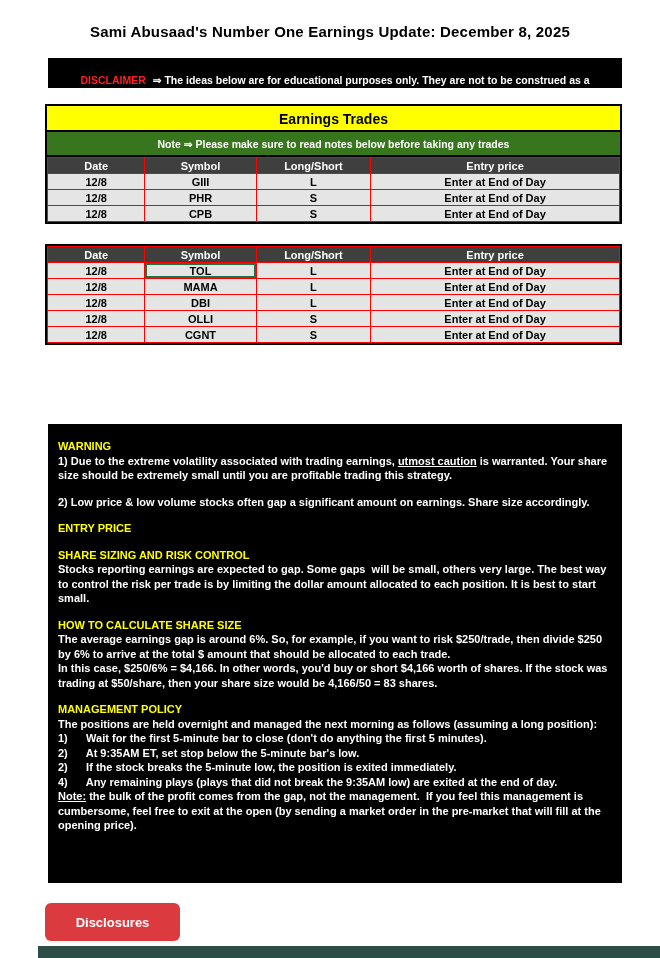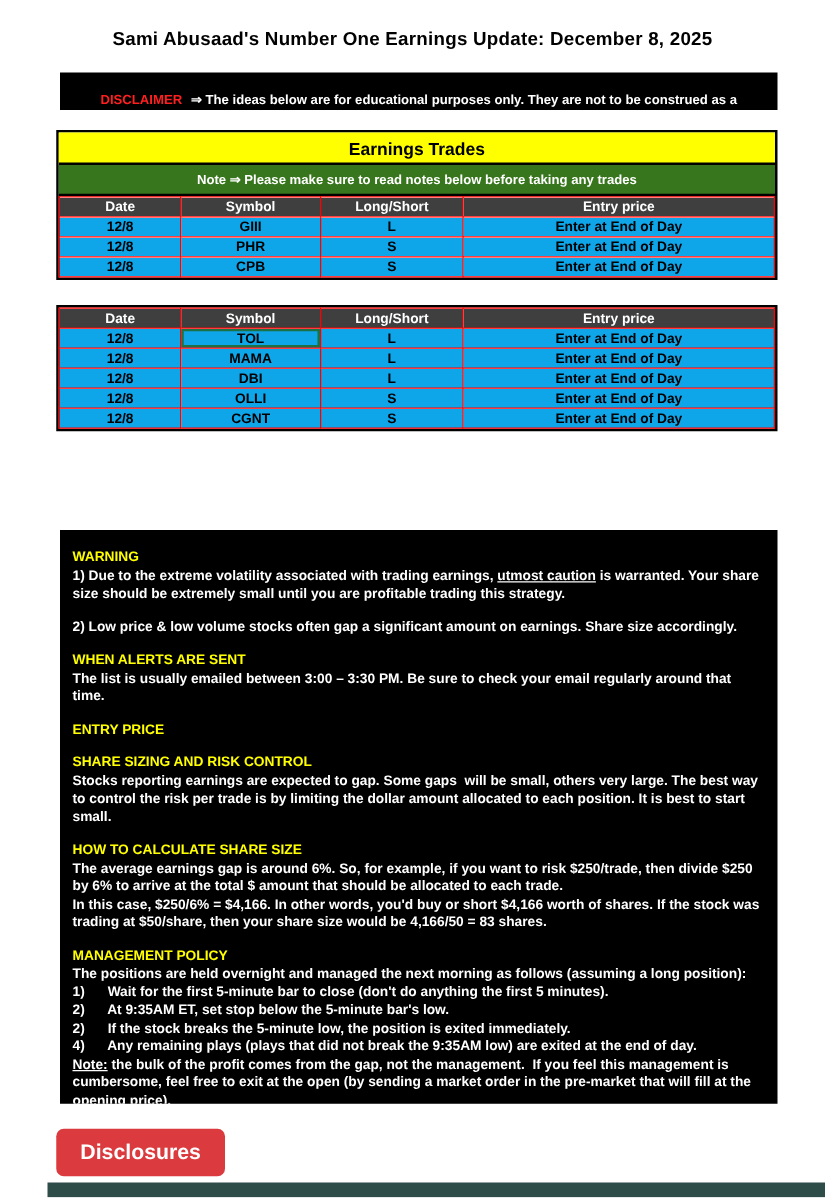--- a/index.html
+++ b/index.html
@@ -30,41 +30,41 @@
     background:var(--yellow); height:26px; line-height:26px; text-align:center;
     font-weight:bold; font-size:14px; border-bottom:2px solid #000;
   }
   .tbl-note {
     background:var(--note_green); color:#fff; height:25px; line-height:25px;
     text-align:center; font-weight:bold; font-size:10.5px; border-bottom:2px solid #000;
   }
   .tbl table { width:100%; border-collapse:collapse; table-layout:fixed; }
   .tbl td {
     border:1px solid var(--grid_red); height:16px; padding:0;
-    text-align:center; font-weight:bold; font-size:11px; background:#0ea5e9; color:#000;
+    text-align:center; font-weight:bold; font-size:11px; background:#e5e5e5; color:#000;
     overflow:hidden; white-space:nowrap;
   }
   .tbl tr.hdr td { background:var(--header_gray); color:#fff; }
   .tbl td.sel { box-shadow:inset 0 0 0 2px var(--select_green); }
 
   .notes {
     position:absolute; top:424px; left:48px; width:574px; height:459px;
     background:#000; color:#fff; padding:15px 10px 10px 10px;
     font-size:11px; line-height:14.5px; font-weight:bold; overflow:hidden;
   }
   .notes h3 { color:var(--yellow); font-size:11px; font-weight:bold; }
   .notes .sec + .sec { margin-top:12px; }
   .notes p { white-space:pre-wrap; }
   .notes p.gap { margin-bottom:12px; }
   .notes .u { text-decoration:underline; }
 
   .btn {
     position:absolute; top:903px; left:45px; width:135px; height:38px;
     background:var(--button_red); color:#fff; border:none; border-radius:6px;
-    font-family:inherit; font-size:17px; font-weight:bold; cursor:pointer;
+    font-family:inherit; font-size:13px; font-weight:bold; cursor:pointer;
   }
   .footer-bar {
     position:absolute; top:946px; left:38px; width:622px; height:12px;
     background:var(--footer_teal);
   }
 </style>
 </head>
 <body>
 
 <div class="page">
@@ -163,24 +163,20 @@
     </table>
   </section>
 
   <div class="notes" id="notes">
       <div class="sec">
         <h3>WARNING</h3>
         <p class="gap"><span>1) Due to the extreme volatility associated with trading earnings, </span><span class="u">utmost caution</span><span> is warranted. Your share size should be extremely small until you are profitable trading this strategy.</span></p>
         <p><span>2) Low price &amp; low volume stocks often gap a significant amount on earnings. Share size accordingly.</span></p>
       </div>
       <div class="sec">
-        <h3>WHEN ALERTS ARE SENT</h3>
-        <p><span>The list is usually emailed between 3:00 – 3:30 PM. Be sure to check your email regularly around that time.</span></p>
-      </div>
-      <div class="sec">
         <h3>ENTRY PRICE</h3>
       </div>
       <div class="sec">
         <h3>SHARE SIZING AND RISK CONTROL</h3>
         <p><span>Stocks reporting earnings are expected to gap. Some gaps  will be small, others very large. The best way to control the risk per trade is by limiting the dollar amount allocated to each position. It is best to start small.</span></p>
       </div>
       <div class="sec">
         <h3>HOW TO CALCULATE SHARE SIZE</h3>
         <p><span>The average earnings gap is around 6%. So, for example, if you want to risk $250/trade, then divide $250 by 6% to arrive at the total $ amount that should be allocated to each trade.</span></p>
         <p><span>In this case, $250/6% = $4,166. In other words, you'd buy or short $4,166 worth of shares. If the stock was trading at $50/share, then your share size would be 4,166/50 = 83 shares.</span></p>

